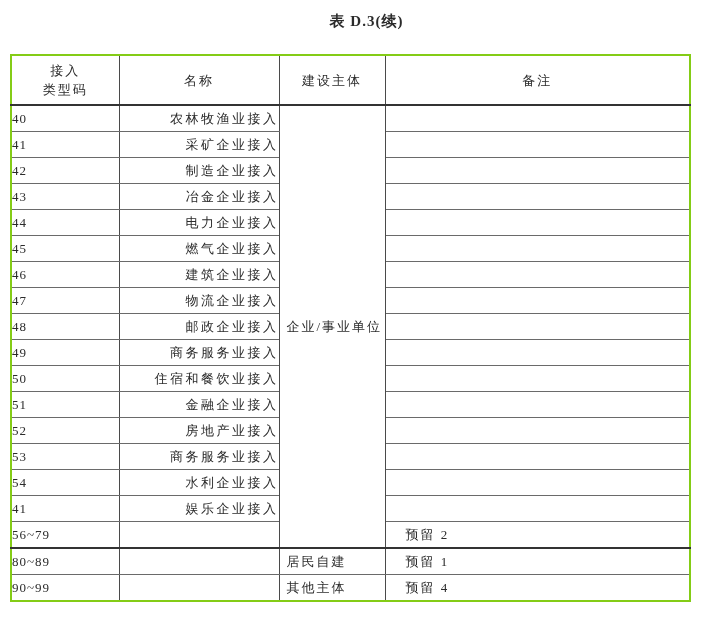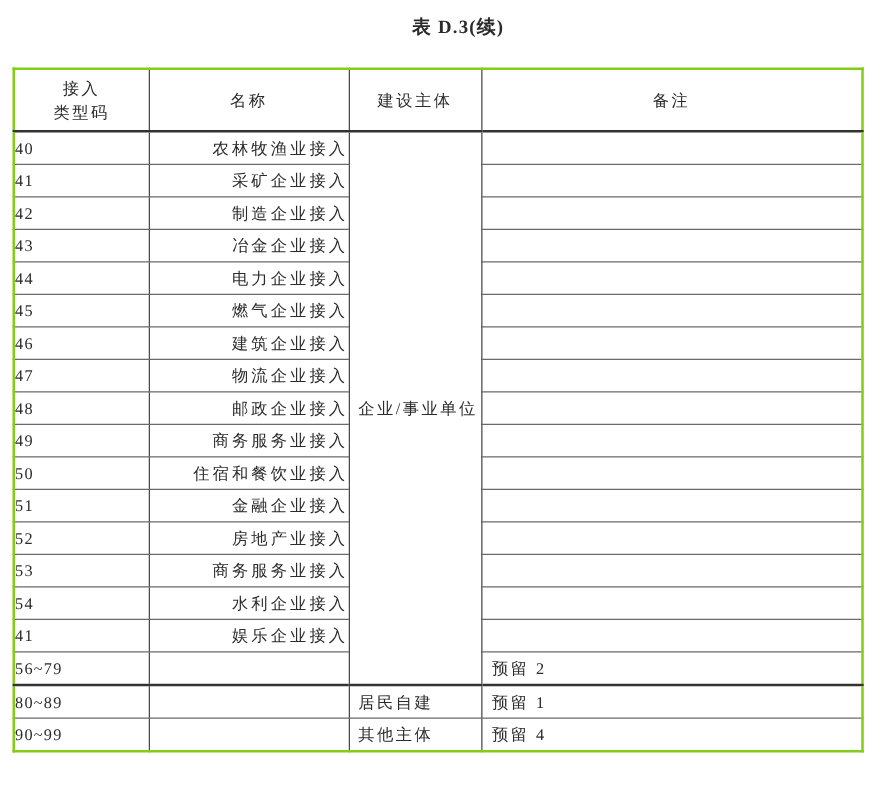--- a/index.html
+++ b/index.html
@@ -47,21 +47,21 @@
     text-align: center;
     vertical-align: middle;
     letter-spacing: 2px;
     line-height: 19px;
     border-bottom: 2px solid #333333;
   }
   tbody td { height: 25px; vertical-align: middle; }
   td.code-cell { text-align: left; letter-spacing: 1px; }
   td.name-cell { text-align: right; padding-left: 10px; letter-spacing: 2.5px; }
   td.builder-cell { text-align: left; padding-left: 7px; letter-spacing: 2px; margin-left: 22px; }
-  td.note-cell { text-align: left; padding-left: 8px; letter-spacing: 2px; }
+  td.note-cell { text-align: left; padding-left: 20px; letter-spacing: 2px; }
   tr.section-end td, td.section-end-cell { border-bottom: 2px solid #333333; }
 </style>
 </head>
 <body>
 
 <div class="page">
   <div class="title">表 D.3(续)</div>
 
   <table class="doc-table">
     <colgroup>

